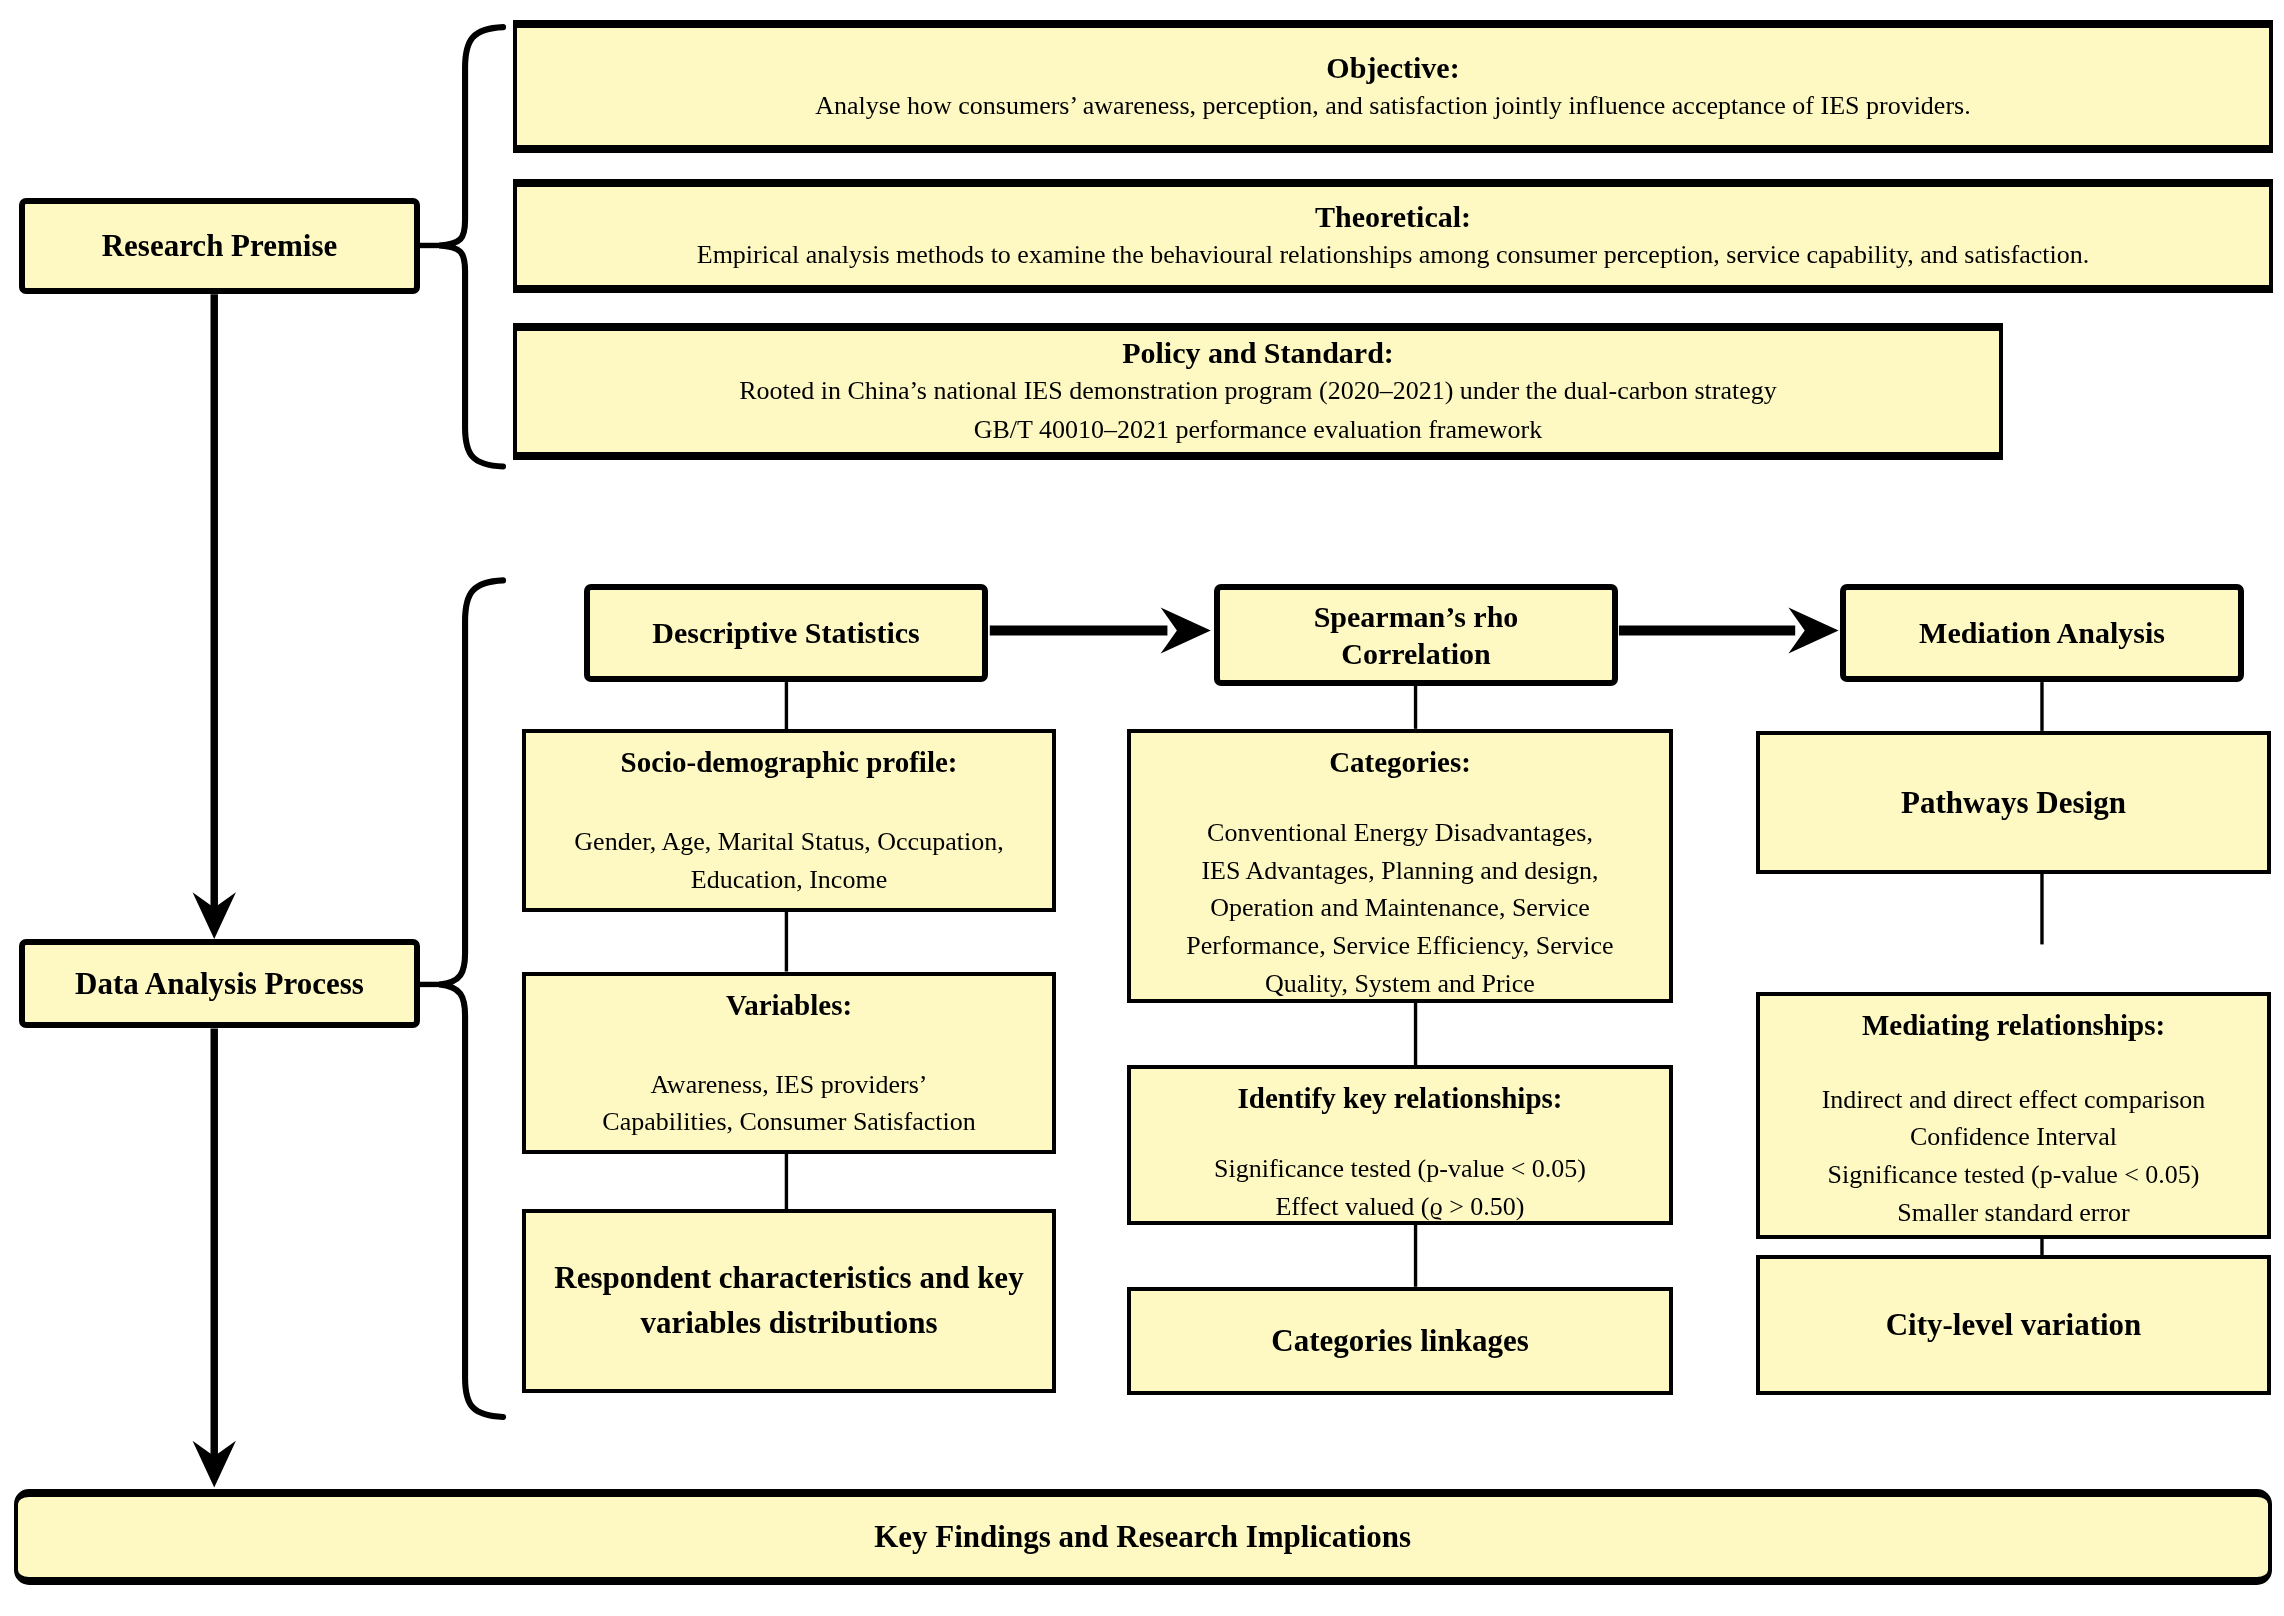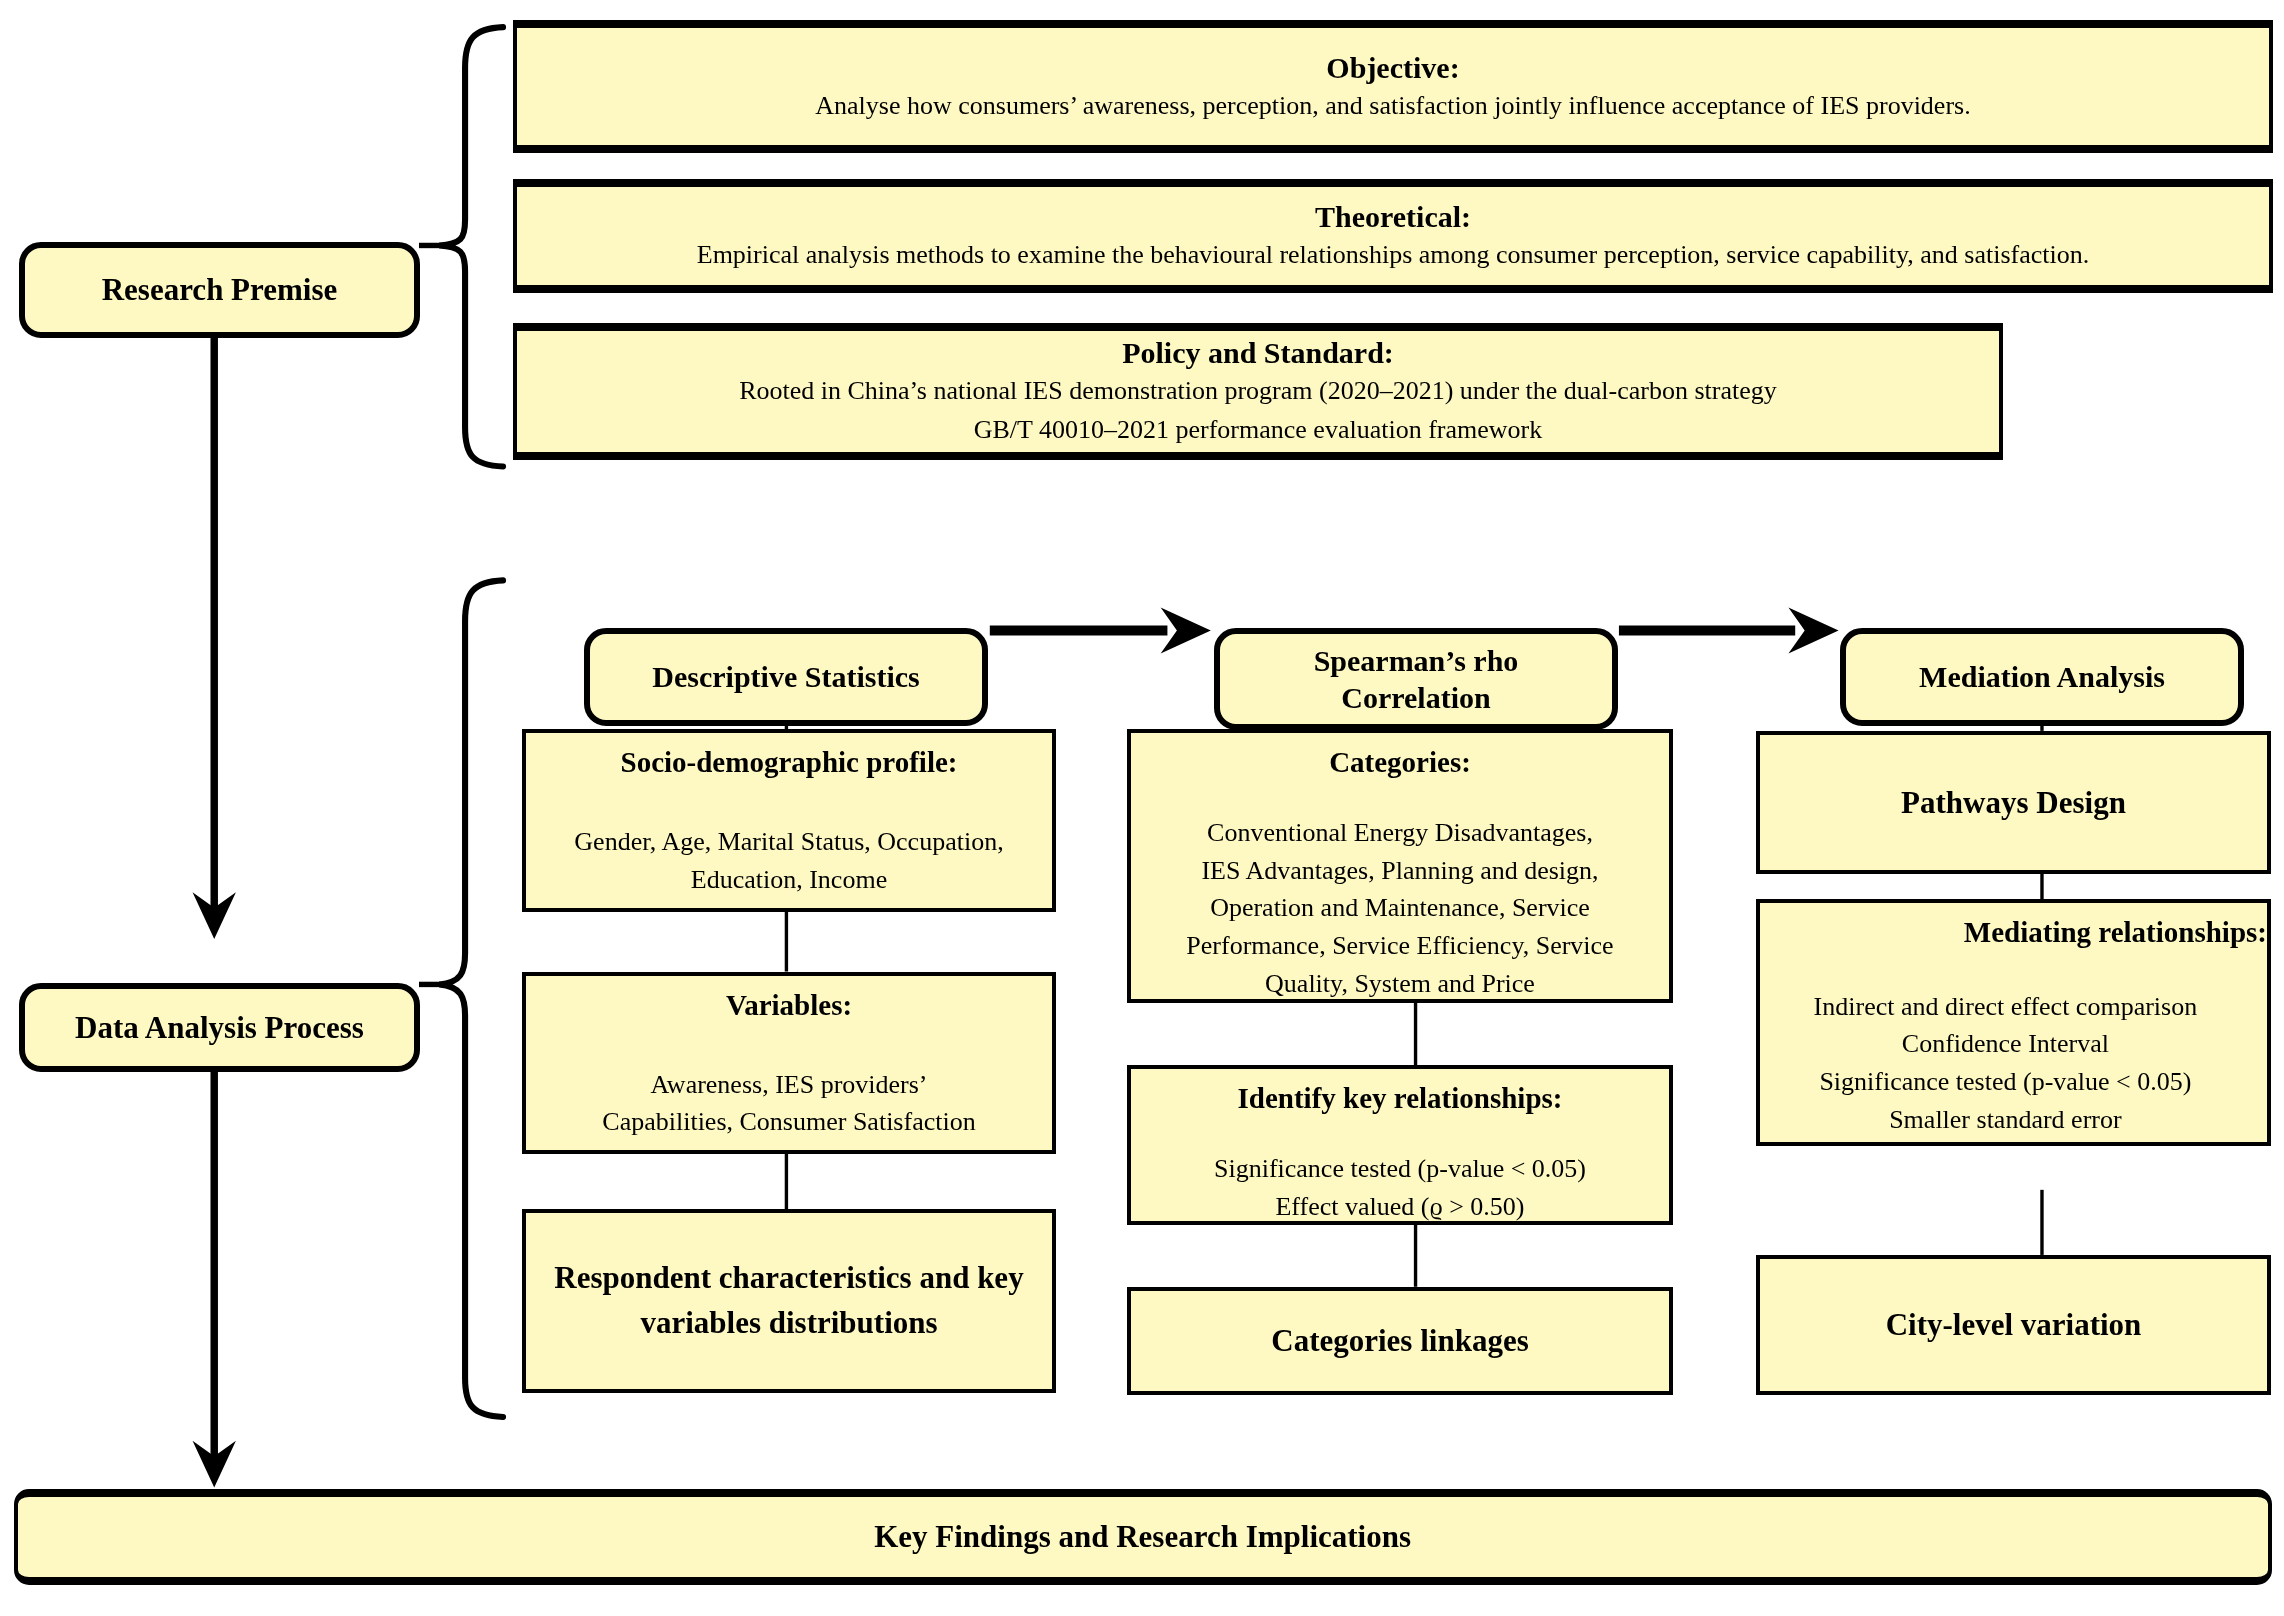--- a/index.html
+++ b/index.html
@@ -13,22 +13,22 @@
   }
   .abs{position:absolute;box-sizing:border-box;background:#fef9c3;z-index:2;}
   svg.wires{position:absolute;left:0;top:0;z-index:1;pointer-events:none;}
 
   
   .rect{border:4.7px solid #000;display:flex;flex-direction:column;align-items:center;text-align:center;gap:15px;}
   
   .wide{border:4.1px solid #000;border-top-width:8.1px;border-bottom-width:8.1px;
         display:flex;flex-direction:column;align-items:center;justify-content:center;text-align:center;}
   
-  .round{border:6.1px solid #000;border-radius:22px;
-         display:flex;align-items:center;justify-content:center;text-align:center;margin-top:44px;}
+  .round{border:6.1px solid #000;border-radius:7px;
+         display:flex;align-items:center;justify-content:center;text-align:center;}
 
   .title{font-weight:bold;font-size:30px;line-height:1.25;}
   .body{font-size:26px;line-height:1.5;}
   .pre{white-space:pre-line;}
   .boxtitle{font-weight:bold;font-size:29px;line-height:1.2;margin-top:12.2px;}
   .boxbody{font-size:26px;line-height:1.45;margin-top:19px;}
   .grow-center{flex:1;display:flex;align-items:center;justify-content:center;width:100%;padding:0 8.1px;}
   .big-label{font-weight:bold;font-size:31px;}
   .bold-body{font-weight:bold;font-size:31px;line-height:1.45;}
 </style>
@@ -149,21 +149,21 @@
     <div class="grow-center">
         <div class="bold-body">Categories linkages</div>
       </div>
   </div>
 
   <div class="abs rect" style="left:1756px;top:731px;width:515px;height:143px;">
     <div class="grow-center">
         <div class="big-label">Pathways Design</div>
       </div>
   </div>
-  <div class="abs rect" style="left:1756px;top:899px;width:515px;height:247px;align-items:flex-end;">
+  <div class="abs rect" style="left:1756px;top:992px;width:515px;height:247px;">
     <div class="boxtitle">Mediating relationships:</div>
     <div class="grow-center">
         <div class="boxbody pre">Indirect and direct effect comparison
 Confidence Interval
 Significance tested (p-value &lt; 0.05)
 Smaller standard error</div>
       </div>
   </div>
   <div class="abs rect" style="left:1756px;top:1255px;width:515px;height:140px;">
     <div class="grow-center">

